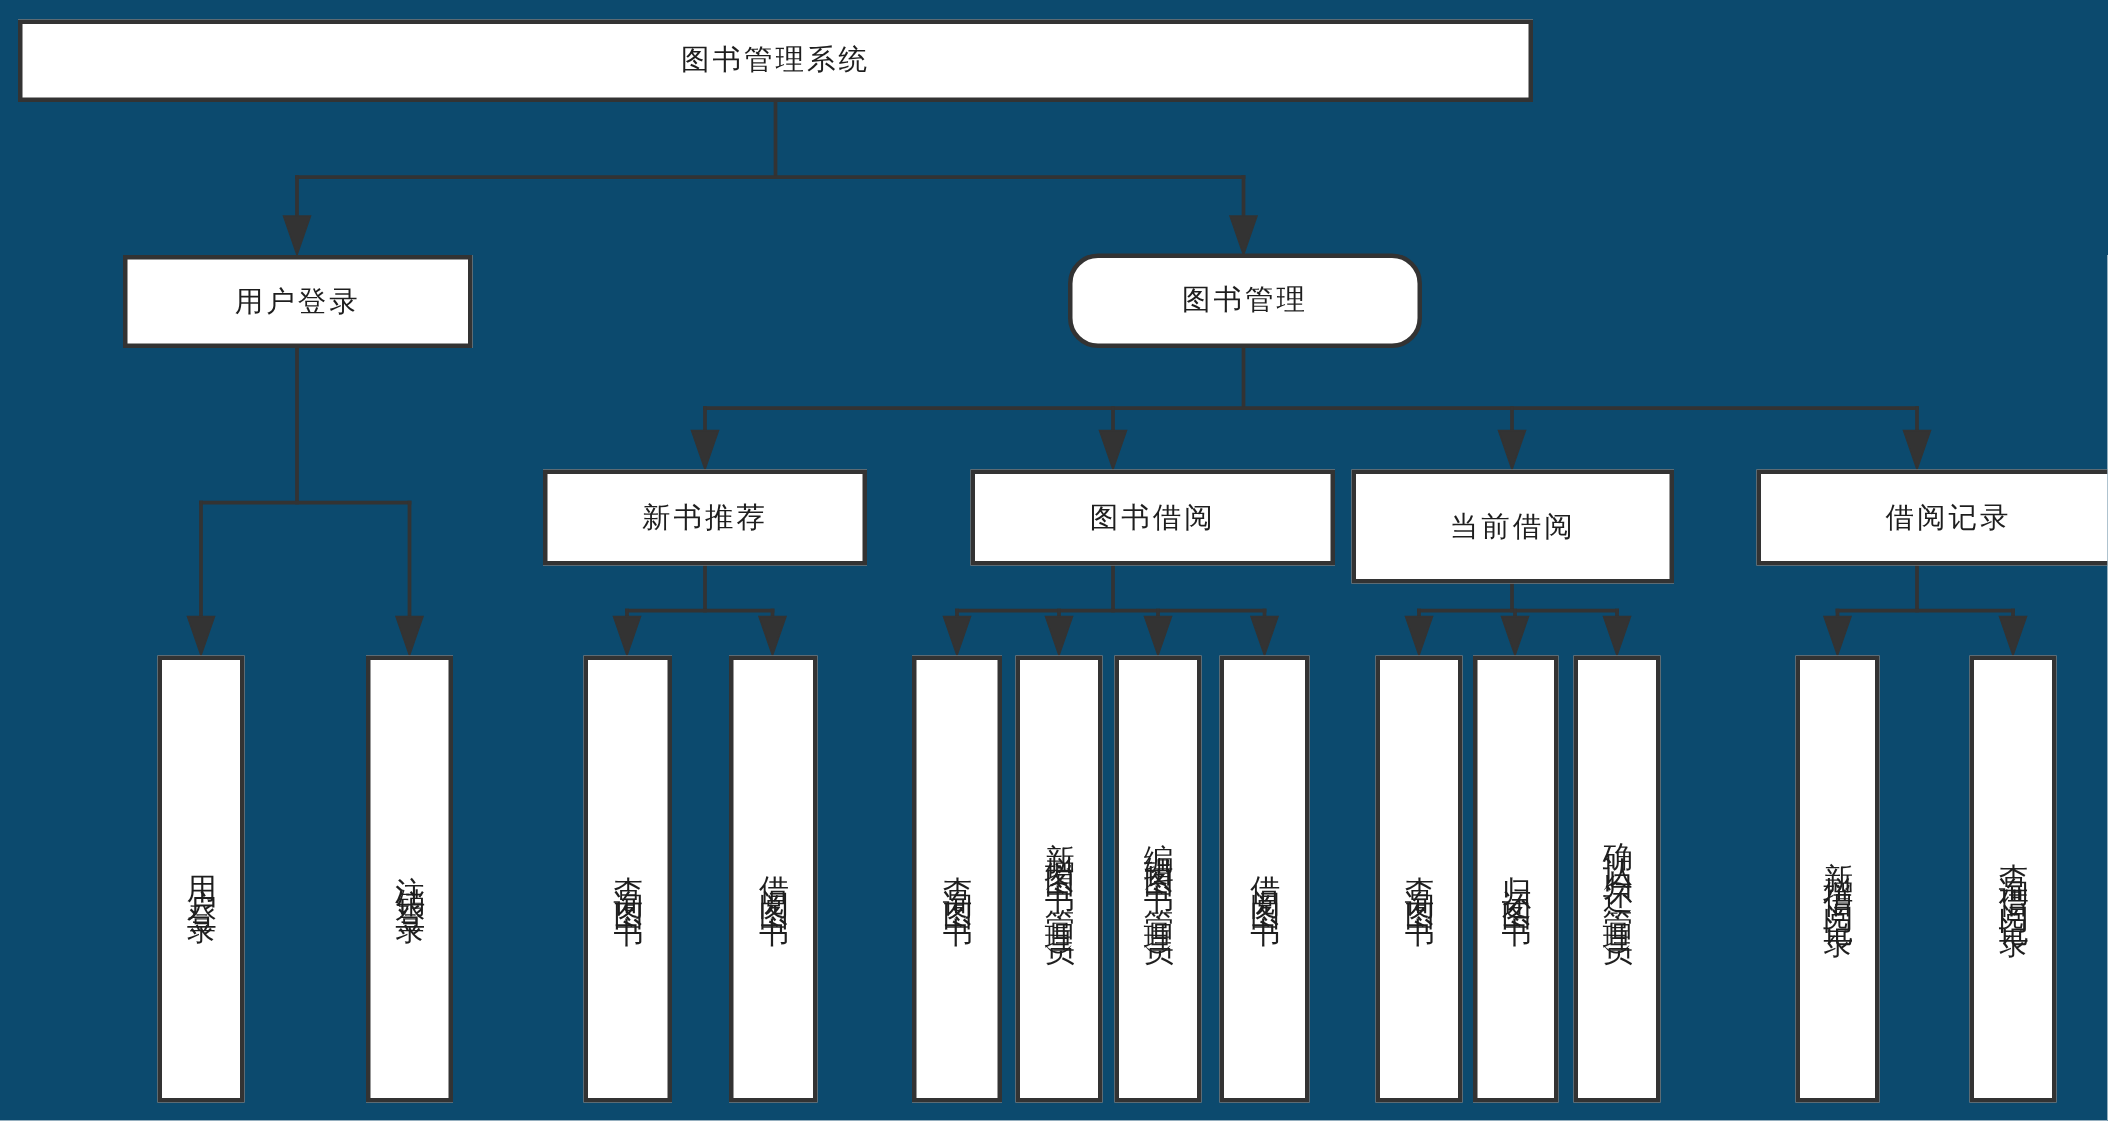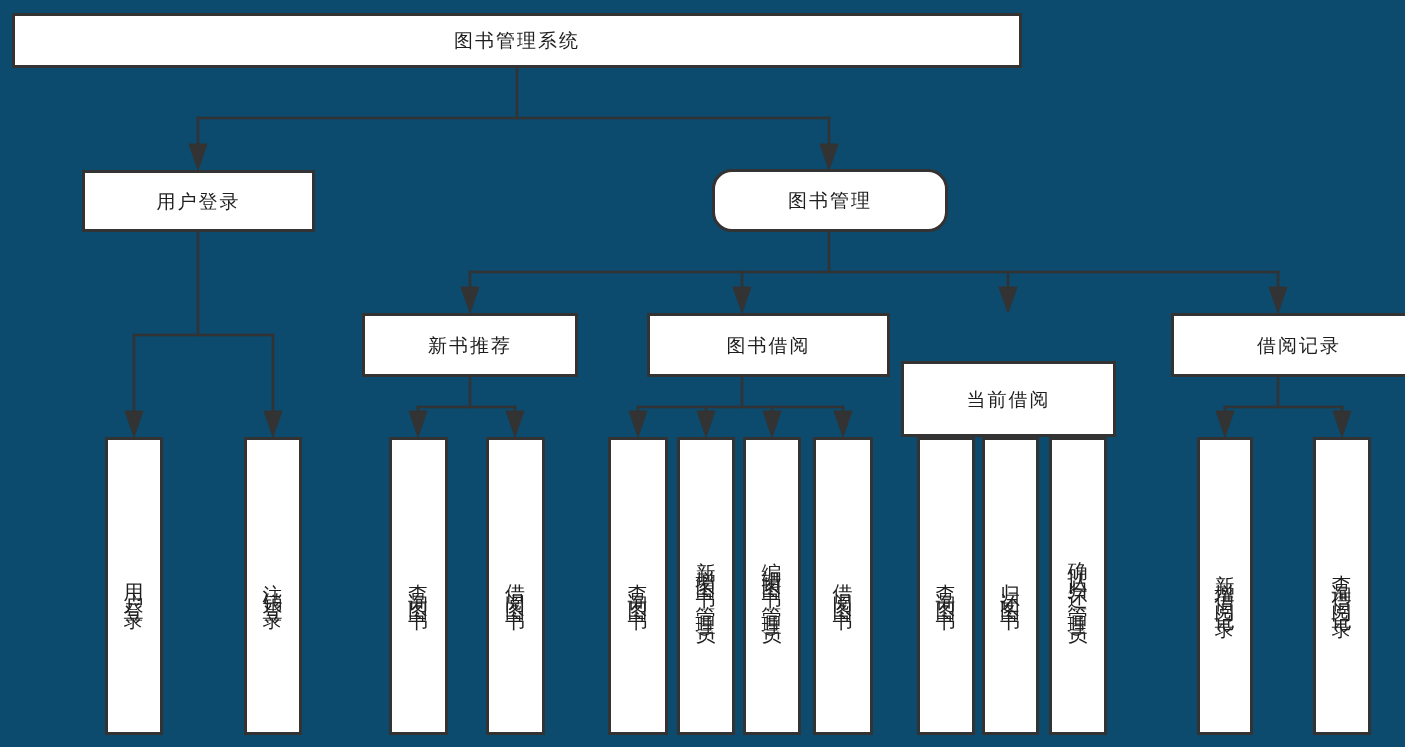--- a/index.html
+++ b/index.html
@@ -121,21 +121,21 @@
     </g>
   </svg>
 
   <div class="node" style="left:12px; top:13px; width:1010px; height:55px;">图书管理系统</div>
 
   <div class="node" style="left:82px; top:170px; width:233px; height:62px;">用户登录</div>
   <div class="node" style="left:712px; top:169px; width:236px; height:63px;border-radius:20px;">图书管理</div>
 
   <div class="node" style="left:362px; top:313px; width:216px; height:64px;text-align:center;">新书推荐</div>
   <div class="node" style="left:635px; top:313px; width:243px; height:64px;margin-left:12px;">图书借阅</div>
-  <div class="node" style="left:901px; top:313px; width:215px; height:76px;margin-top:48px;">当前借阅</div>
+  <div class="node" style="left:901px; top:313px; width:215px; height:76px;">当前借阅</div>
   <div class="node" style="left:1171px; top:313px; width:256px; height:64px;">借阅记录</div>
 
   <div class="node leaf" style="left:105px; top:437px; width:58px; height:298px;">用户登录</div>
   <div class="node leaf" style="left:244px; top:437px; width:58px; height:298px;">注销登录</div>
 
   <div class="node leaf" style="left:389px; top:437px; width:59px; height:298px;">查询图书</div>
   <div class="node leaf" style="left:486px; top:437px; width:59px; height:298px;">借阅图书</div>
 
   <div class="node leaf" style="left:608px; top:437px; width:60px; height:298px;">查询图书</div>
   <div class="node leaf" style="left:677px; top:437px; width:58px; height:298px;">新增图书（管理员）</div>

